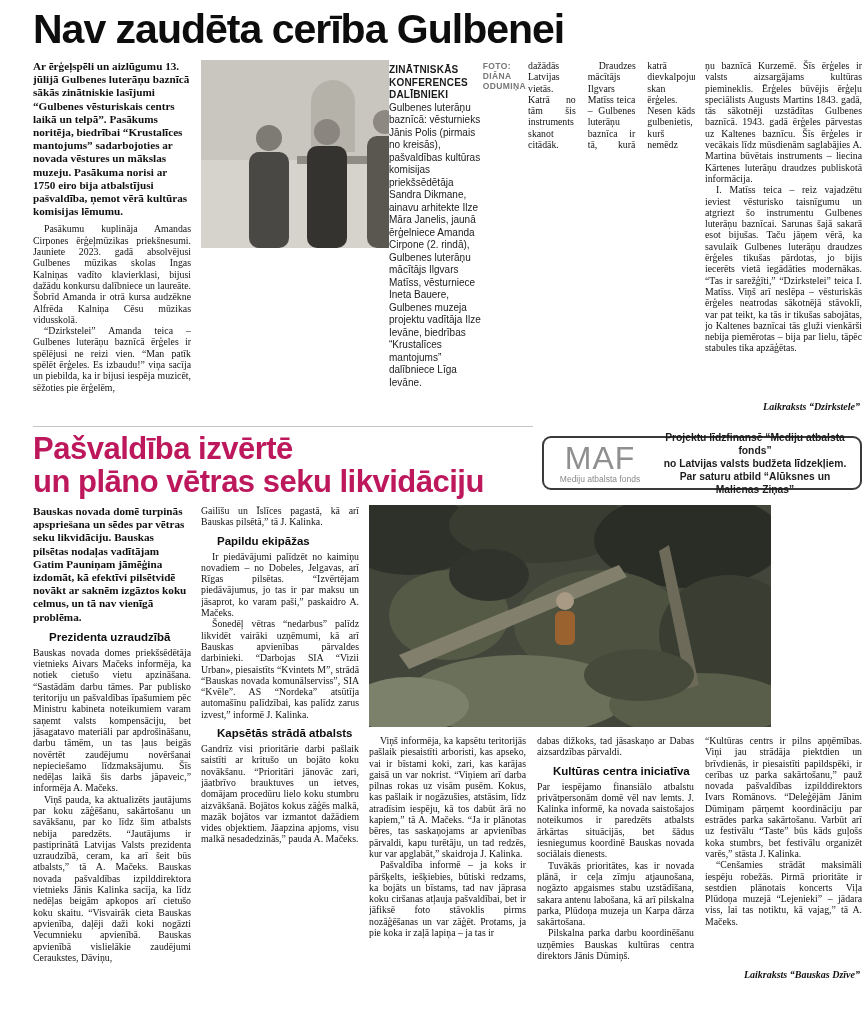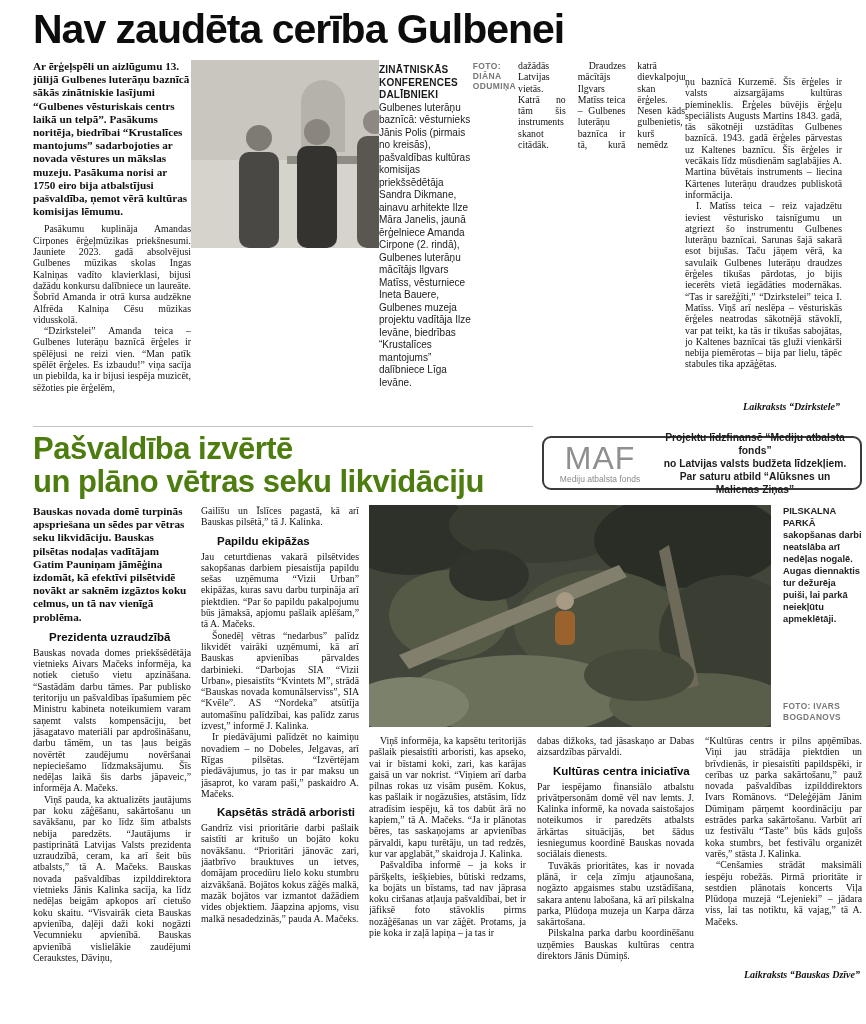--- a/index.html
+++ b/index.html
@@ -5,34 +5,34 @@
   html,body{margin:0;padding:0;background:#e9e9e9;}
   .page{position:relative;width:866px;height:1024px;background:#ffffff;overflow:hidden;
         box-sizing:border-box;padding:4px 4px 0 33px;
         font-family:"Liberation Serif",serif;color:#111;}
   .content{width:829px;}
   
   h1{margin:4px 0 10px 0;font-family:"Liberation Sans",sans-serif;font-weight:800;
      font-size:41px;line-height:42px;letter-spacing:-1px;color:#0d0d0d;}
   h1 span{display:block;}
   h2{margin:0;font-family:"Liberation Sans",sans-serif;font-weight:600;
-     font-size:31px;line-height:33px;letter-spacing:-0.5px;color:#4d7c0f;}
+     font-size:31px;line-height:33px;letter-spacing:-0.5px;color:#be185d;}
   h2 span{display:block;}
   .subhead{margin:7px 0 3px 0;font-family:"Liberation Sans",sans-serif;font-weight:700;
      font-size:11.5px;line-height:13px;color:#0d0d0d;padding-left:16px;}
   
   .body{margin:0;font-size:9.8px;line-height:11.3px;text-align:justify;}
   .ind{text-indent:11px;}
   .intro,.intro2{margin:0 0 5px 0;font-weight:700;font-size:11.2px;line-height:13.2px;text-align:left;}
   .signature{font-style:italic;font-weight:700;font-size:10px;text-align:right;padding:4px 2px 10px 0;}
   
-  .a1-row{display:flex;height:362px;}
+  .a1-row{display:flex;gap:10px;height:362px;}
   .a1-col1{width:158px;flex:0 0 158px;overflow:hidden;}
   .a1-mid{width:494px;flex:0 0 494px;display:flex;}
-  .a1-col5{width:157px;flex:0 0 157px;display:flex;flex-direction:column;overflow:hidden;margin-top:16px;}
+  .a1-col5{width:157px;flex:0 0 157px;display:flex;flex-direction:column;overflow:hidden;}
   .col5-text{flex:1 1 auto;min-height:0;overflow:hidden;}
   .photo1{height:188px;flex:0 0 188px;background:#d8d5d0;overflow:hidden;}
   .caption1{margin-top:4px;font-family:"Liberation Sans",sans-serif;font-size:10px;line-height:12.5px;color:#1a1a1a;}
   .cap-label{font-weight:700;letter-spacing:0.2px;}
   .credit{font-family:"Liberation Sans",sans-serif;font-weight:700;font-size:8.5px;
           letter-spacing:0.4px;color:#777;text-align:left;margin:1px 2px 4px 0;}
   .mid-cols{height:100px;overflow:hidden;column-count:3;column-gap:12px;column-fill:auto;}
   
   .sep{border:none;border-top:1px solid #c4c4c4;width:500px;margin:4px 0 5px 0;}
   
@@ -155,24 +155,23 @@
         <div class="a2-col">
           <p class="intro2">Bauskas novada domē turpinās apspriešana un sēdes par vētras seku likvidāciju. Bauskas pilsētas nodaļas vadītājam Gatim Pauniņam jāmēģina izdomāt, kā efektīvi pilsētvidē novākt ar saknēm izgāztos koku celmus, un tā nav vienīgā problēma.</p>
           <h3 class="subhead">Prezidenta uzraudzībā</h3>
           <p class="body">Bauskas novada domes priekšsēdētāja vietnieks Aivars Mačeks informēja, ka notiek cietušo vietu apzināšana. “Sastādām darbu tāmes. Par publisko teritoriju un pašvaldības īpašumiem pēc Ministru kabineta noteikumiem varam saņemt valsts kompensāciju, bet jāsagatavo materiāli par apdrošināšanu, darbu tāmēm, un tas ļaus beigās novērtēt zaudējumu novēršanai nepieciešamo līdzmaksājumu. Šīs nedēļas laikā šis darbs jāpaveic,” informēja A. Mačeks.</p>
           <p class="body ind">Viņš pauda, ka aktualizēts jautājums par koku zāģēšanu, sakārtošanu un savākšanu, par ko līdz šim atbalsts nebija paredzēts. “Jautājums ir pastiprinātā Latvijas Valsts prezidenta uzraudzībā, ceram, ka arī šeit būs atbalsts,” tā A. Mačeks. Bauskas novada pašvaldības izpilddirektora vietnieks Jānis Kalinka sacīja, ka līdz nedēļas beigām apkopos arī cietušo koku skaitu. “Visvairāk cieta Bauskas apvienība, daļēji daži koki nogāzti Vecumnieku apvienībā. Bauskas apvienībā vislielākie zaudējumi Ceraukstes, Dāviņu,</p>
         </div>
 
         <div class="a2-col">
           <p class="body">Gailīšu un Īslīces pagastā, kā arī Bauskas pilsētā,” tā J. Kalinka.</p>
           <h3 class="subhead">Papildu ekipāžas</h3>
-          <p class="body">Jau ceturtdienas vakarā pilsētvides sakopšanas darbiem piesaistīja papildu sešas uzņēmuma “Vizii Urban” ekipāžas, kuras savu darbu turpināja arī piektdien. “Par šo papildu pakalpojumu būs jāmaksā, apjomu pašlaik aplēšam,” tā A. Mačeks.</p>
+          <p class="body ind">Ir piedāvājumi palīdzēt no kaimiņu novadiem – no Dobeles, Jelgavas, arī Rīgas pilsētas. “Izvērtējam piedāvājumus, jo tas ir par maksu un jāsaprot, ko varam paši,” paskaidro A. Mačeks.</p>
           <p class="body ind">Šonedēļ vētras “nedarbus” palīdz likvidēt vairāki uzņēmumi, kā arī Bauskas apvienības pārvaldes darbinieki. “Darbojas SIA “Vizii Urban», piesaistīts “Kvintets M”, strādā “Bauskas novada komunālserviss”, SIA “Kvēle”. AS “Nordeka” atsūtīja automašīnu palīdzībai, kas palīdz zarus izvest,” informē J. Kalinka.</p>
-          <p class="body ind">Ir piedāvājumi palīdzēt no kaimiņu novadiem – no Dobeles, Jelgavas, arī Rīgas pilsētas. “Izvērtējam piedāvājumus, jo tas ir par maksu un jāsaprot, ko varam paši,” paskaidro A. Mačeks.</p>
-          <h3 class="subhead">Kapsētās strādā arboristi</h3>
+          <h3 class="subhead">Kapsētās strādā atbalsts</h3>
           <p class="body">Gandrīz visi prioritārie darbi pašlaik saistīti ar kritušo un bojāto koku novākšanu. “Prioritāri jānovāc zari, jāatbrīvo brauktuves un ietves, domājam procedūru lielo koku stumbru aizvākšanā. Bojātos kokus zāģēs malkā, mazāk bojātos var izmantot dažādiem vides objektiem. Jāapzina apjoms, visu malkā nesadedzinās,” pauda A. Mačeks.</p>
         </div>
 
         <div class="a2-right">
           <div class="a2-photo-row">
             <div class="photo2">
               <svg width="402" height="222" viewBox="0 0 402 222" xmlns="http://www.w3.org/2000/svg">
                 <rect width="402" height="222" fill="#41453a"></rect>
                 <ellipse cx="40" cy="30" rx="70" ry="40" fill="#2e312a"></ellipse>
                 <ellipse cx="170" cy="20" rx="90" ry="38" fill="#383c31"></ellipse>
@@ -184,27 +183,20 @@
                 <ellipse cx="330" cy="200" rx="90" ry="32" fill="#585e4a"></ellipse>
                 <ellipse cx="40" cy="200" rx="60" ry="28" fill="#7c816b"></ellipse>
                 <path d="M30 150 L250 60 L258 72 L40 164 Z" fill="#837f6d"></path>
                 <path d="M300 40 L330 180 L318 184 L290 46 Z" fill="#6e6a5a"></path>
                 <circle cx="196" cy="96" r="9" fill="#a89a84"></circle>
                 <rect x="186" y="106" width="20" height="34" rx="6" fill="#99622f"></rect>
                 <ellipse cx="120" cy="70" rx="40" ry="26" fill="#30332b"></ellipse>
                 <ellipse cx="270" cy="170" rx="55" ry="26" fill="#454a3a"></ellipse>
               </svg>
             </div>
-            <div class="sidebar-cap">
-              <div>
-                <span class="cap-label2">PILSKALNA PARKĀ</span>
-                <span>sakopšanas darbi neatslāba arī nedēļas nogalē. Augas diennaktis tur dežurēja puiši, lai parkā neiekļūtu apmeklētāji.</span>
-              </div>
-              <div class="credit2">FOTO: IVARS BOGDANOVS</div>
-            </div>
           </div>
 
           <div class="a2-bottom-cols">
             <div class="a2-bcol">
               <p class="body ind">Viņš informēja, ka kapsētu teritorijās pašlaik piesaistīti arboristi, kas apseko, vai ir bīstami koki, zari, kas karājas gaisā un var nokrist. “Viņiem arī darba pilnas rokas uz visām pusēm. Kokus, kas pašlaik ir nogāzušies, atstāsim, līdz atradīsim iespēju, kā tos dabūt ārā no kapiem,” tā A. Mačeks. “Ja ir plānotas bēres, tas saskaņojams ar apvienības pārvaldi, kapu turētāju, un tad redzēs, kur var apglabāt,” skaidroja J. Kalinka.</p>
               <p class="body ind">Pašvaldība informē – ja koks ir pāršķelts, iešķiebies, būtiski redzams, ka bojāts un bīstams, tad nav jāprasa koku ciršanas atļauja pašvaldībai, bet ir jāfiksē foto stāvoklis pirms nozāģēšanas un var zāģēt. Protams, ja pie koka ir zaļā lapiņa – ja tas ir</p>
             </div>
             <div class="a2-bcol">
               <p class="body">dabas dižkoks, tad jāsaskaņo ar Dabas aizsardzības pārvaldi.</p>
               <h3 class="subhead">Kultūras centra iniciatīva</h3>

